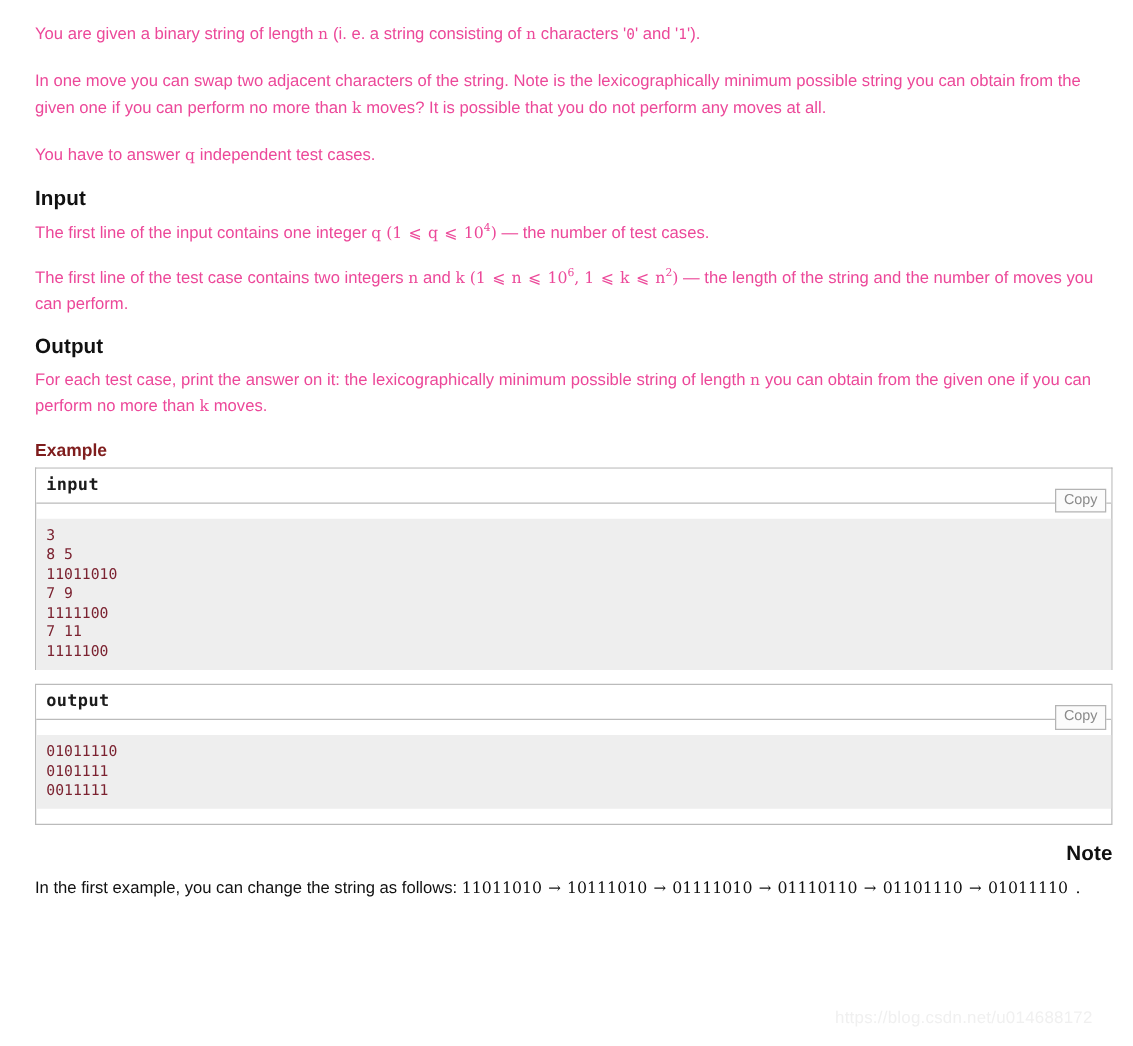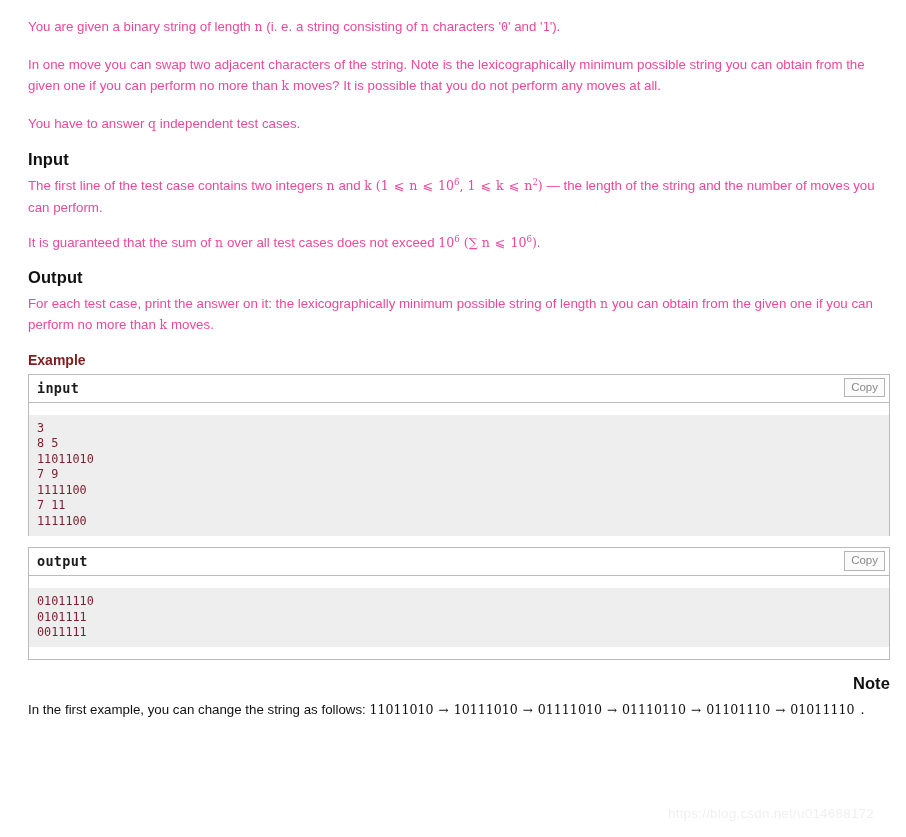--- a/index.html
+++ b/index.html
@@ -91,21 +91,21 @@
     font-family: "DejaVu Sans Mono", monospace;
     font-size: 13.5px;
     font-weight: bold;
     color: #1b1b1b;
     padding: 5px 0 0 8px;
     letter-spacing: .3px;
   }
   .copy-btn {
     position: absolute;
     right: 4px;
-    top: 3px;
+    top: 16px;
     border: 1px solid #b4b4b4;
     background: #fbfbfb;
     color: #8a8a8a;
     font-family: "Liberation Sans", sans-serif;
     font-size: 11.5px;
     padding: 2px 6px 3px 6px;
     line-height: 1.1;
     cursor: pointer;
   }
   .sample-body {
@@ -154,25 +154,25 @@
 
   <p class="stmt"><span>You are given a binary string of length </span><span class="mv">n</span><span> (i. e. a string consisting of </span><span class="mv">n</span><span> characters '</span><span class="lit">0</span><span>' and '</span><span class="lit">1</span><span>').</span></p>
 
   <p class="stmt"><span>In one move you can swap two adjacent characters of the string. Note is the lexicographically minimum possible string you can obtain from the given one if you can perform </span><b class="strong">no more</b><span> than </span><span class="mv">k</span><span> moves? It is possible that you do not perform any moves at all.</span></p>
 
 
   <p class="stmt"><span>You have to answer </span><span class="mv">q</span><span> independent test cases.</span></p>
 
   <h2 class="sect">Input</h2>
 
+  <p class="stmt tight"><span>The first line of the input contains one integer </span><span class="mv">q</span><span> </span><span class="mq"><span>(1 </span><span class="le">⩽</span><span> q </span><span class="le">⩽</span><span> 10</span><sup>4</sup><span>)</span></span><span> — the number of test cases.</span></p>
 
   <p class="stmt tight"><span>The first line of the test case contains two integers </span><span class="mv">n</span><span> and </span><span class="mv">k</span><span> </span><span class="mq"><span>(1 </span><span class="le">⩽</span><span> n </span><span class="le">⩽</span><span> 10</span><sup>6</sup><span>, 1 </span><span class="le">⩽</span><span> k </span><span class="le">⩽</span><span> n</span><sup>2</sup><span>)</span></span><span> — the length of the string and the number of moves you can perform.</span></p>
 
 
-  <p class="stmt tight"><span>It is guaranteed that the sum of </span><span class="mv">n</span><span> over all test cases does not exceed </span><span class="mq"><span>10</span><sup>6</sup><span> (</span><span>∑ n </span><span class="le">⩽</span><span> 10</span><sup>6</sup><span>)</span></span><span>.</span></p>
 
   <h2 class="sect">Output</h2>
 
   <p class="stmt"><span>For each test case, print the answer on it: the lexicographically minimum possible string of length </span><span class="mv">n</span><span> you can obtain from the given one if you can perform </span><b class="strong">no more</b><span> than </span><span class="mv">k</span><span> moves.</span></p>
 
   <h3 class="sub">Example</h3>
 
   <div class="sample">
     <div class="sample-head">
       <div class="sample-title">input</div>

